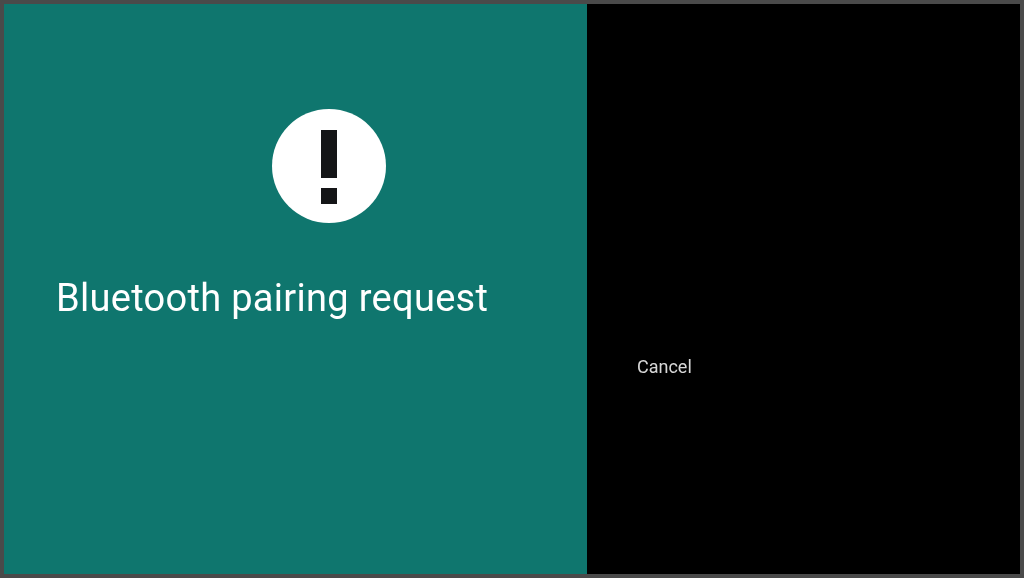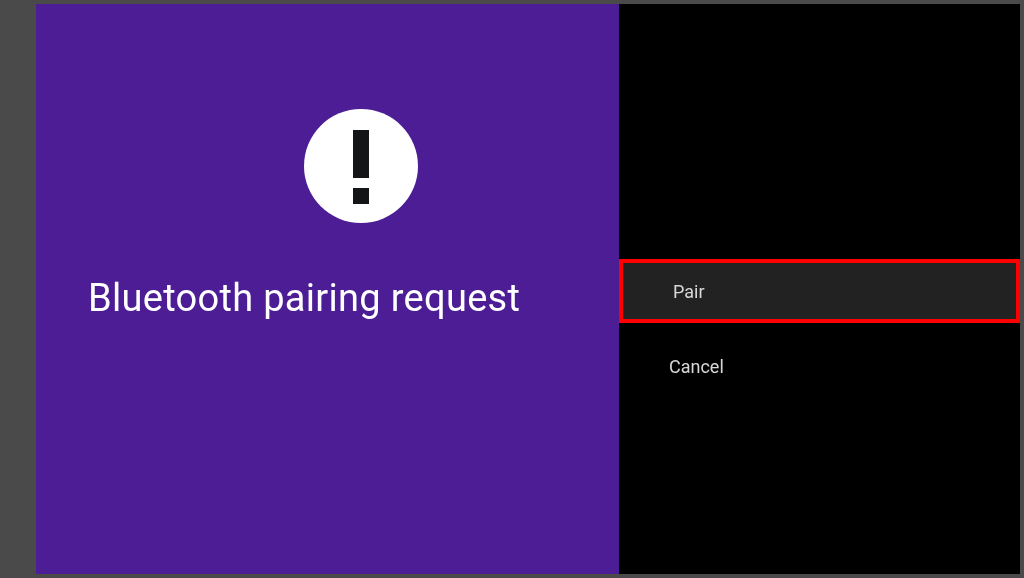--- a/index.html
+++ b/index.html
@@ -16,23 +16,22 @@
       display: flex;
       padding: 4px;
     }
     .container {
       display: flex;
       width: 100%;
       height: 100%;
     }
     .left-panel {
       flex: 0 0 583px;
-      background: #4c1d95;
+      background: #0f766e;
       position: relative;
-      margin-left: 32px;
     }
     .right-panel {
       flex: 1;
       background: #000000;
       position: relative;
     }
     .alert-icon {
       position: absolute;
       left: 268px;
       top: 105px;
@@ -107,20 +106,17 @@
   <div class="left-panel">
     <div class="alert-icon">
       <svg viewBox="0 0 22 80">
         <rect x="3" y="4" width="16" height="48" fill="#141517"></rect>
         <rect x="3" y="62" width="16" height="16" fill="#141517"></rect>
       </svg>
     </div>
     <div class="title">Bluetooth pairing request</div>
   </div>
   <div class="right-panel">
-    <div class="action-button action-pair">
-      <span>Pair</span>
-    </div>
     <div class="action-button action-cancel">
       <span>Cancel</span>
     </div>
   </div>
 </div>
 
 </body></html>

